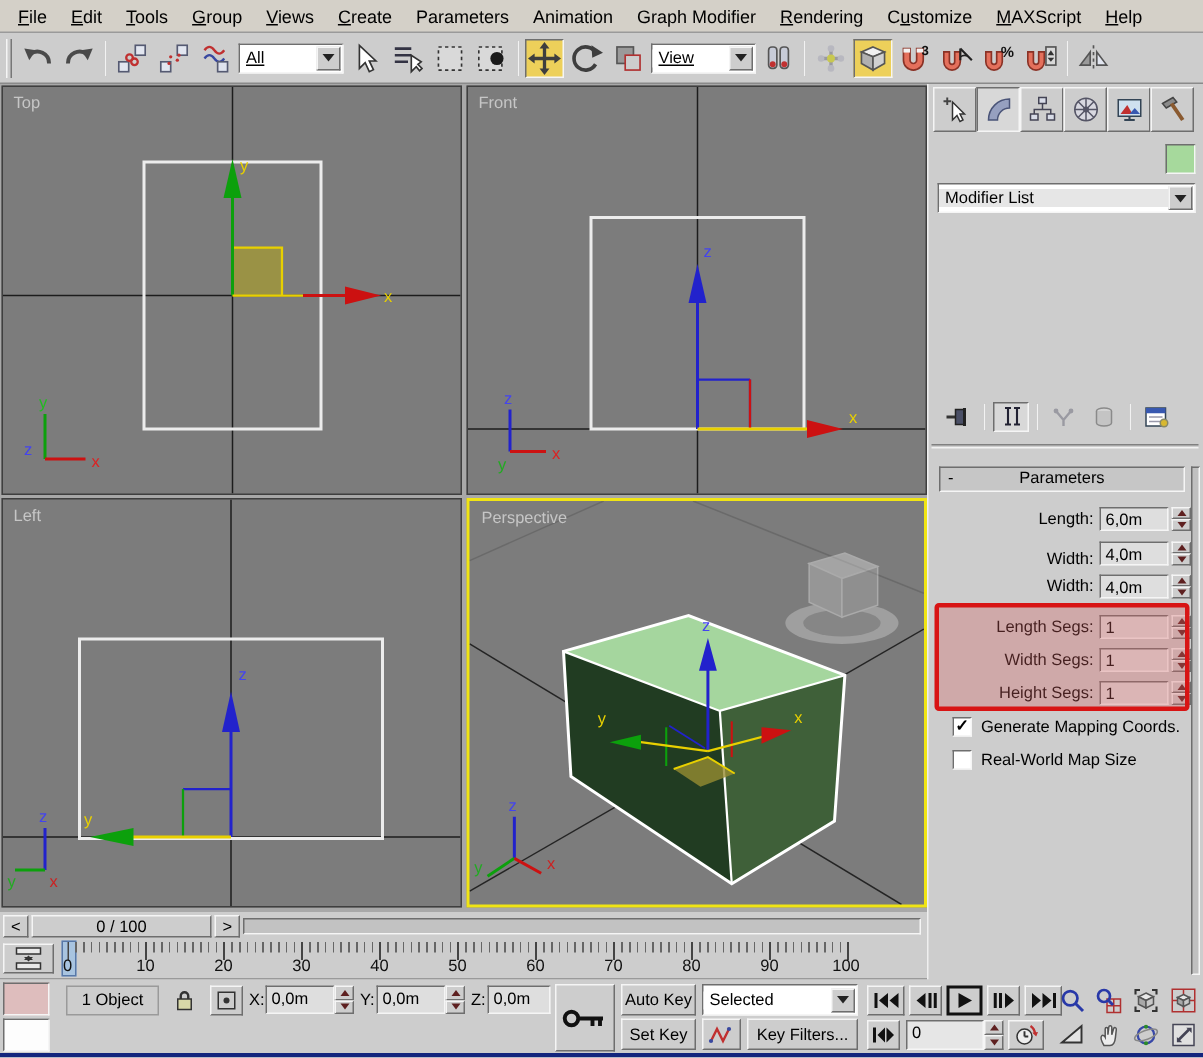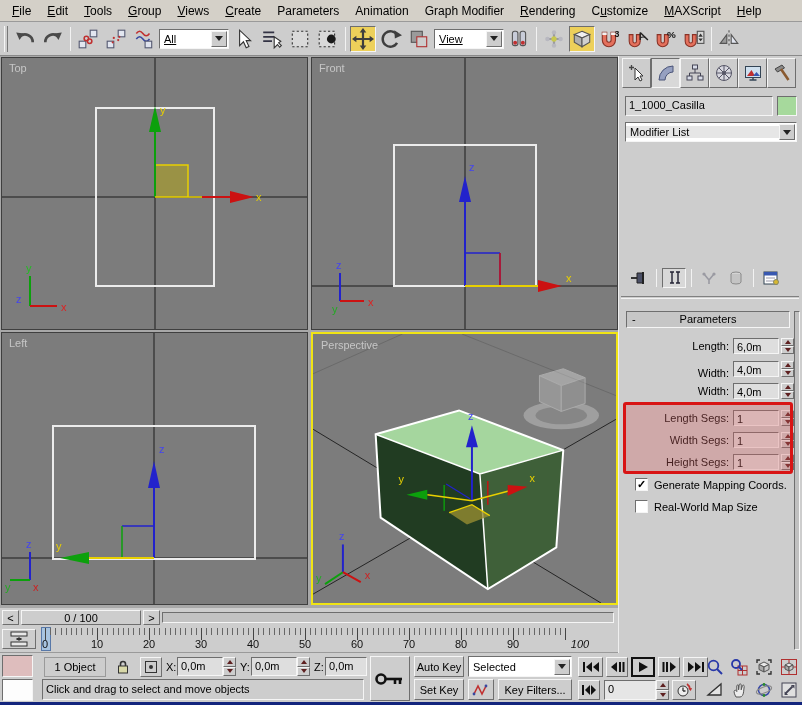--- a/index.html
+++ b/index.html
@@ -395,21 +395,21 @@
         <span class="tick-label" style="left: 45px;">0</span>
         <span class="tick-label" style="left: 97px;">10</span>
         <span class="tick-label" style="left: 149px;">20</span>
         <span class="tick-label" style="left: 201px;">30</span>
         <span class="tick-label" style="left: 253px;">40</span>
         <span class="tick-label" style="left: 305px;">50</span>
         <span class="tick-label" style="left: 357px;">60</span>
         <span class="tick-label" style="left: 409px;">70</span>
         <span class="tick-label" style="left: 461px;">80</span>
         <span class="tick-label" style="left: 513px;">90</span>
-        <span class="tick-label" style="left: 580px; font-style: italic;">100</span>
+        <span class="tick-label" style="left: 564px;">100</span>
       </div>
   </div>
 
   <div id="cmdpanel" class="abs">
     <div class="abs" style="left:3px;top:2px;display:flex;">
       <div class="tab">
         <svg width="20" height="20" viewBox="0 0 20 20">
             <path d="M2,4.5 h5 M4.5,2 v5" stroke="#444" stroke-width="1.3"></path>
             <polygon points="8,5 8,17 11,14 13,18 15,17 13,13 16,13" fill="#fff" stroke="#333"></polygon>
           </svg>
@@ -442,21 +442,20 @@
             <path d="M10,14.5 v2 M6.5,17 h7" stroke="#345" stroke-width="1.4"></path>
           </svg>
       </div>
       <div class="tab">
         <svg width="20" height="20" viewBox="0 0 20 20">
             <polygon points="3,6 10,2 12.5,5 5.5,9" fill="#8a8a8a" stroke="#444"></polygon>
             <line x1="9" y1="6" x2="16.5" y2="17" stroke="#8a5a30" stroke-width="2.6"></line>
           </svg>
       </div>
     </div>
-    <div class="field abs" style="left:6px;top:40px;width:148px;height:20px;background:#d6d6d6;">1_1000_Casilla</div>
     <div class="swatch abs" style="left:158px;top:40px;width:20px;height:20px;background:#a6d99c;"></div>
     <div class="dd abs" style="left:6px;top:66px;width:172px;height:20px;">
       <span class="dd-text" style="background:#e6e6e6;">Modifier List</span>
       <span class="dd-arrow">
           <span class="arrow-down"></span>
         </span>
     </div>
     <div class="abs" style="left:8px;top:212px;display:flex;align-items:center;gap:3px;">
       <div class="btn-label" style="width:24px;height:20px;">
         <svg width="18" height="16" viewBox="0 0 18 16">
@@ -717,17 +716,16 @@
     </div>
     <div class="btn-label abs" style="left:778px;top:26px;width:22px;height:21px;">
       <svg width="18" height="18" viewBox="0 0 18 18">
           <rect x="2" y="2" width="14" height="14" fill="#e0e0e0" stroke="#445"></rect>
           <line x1="5.5" y1="12.5" x2="12.5" y2="5.5" stroke="#445" stroke-width="1.8"></line>
           <polygon points="12.5,3 15,5.5 12.5,8" fill="#445" transform="rotate(-45 13 5.5)"></polygon>
           <polygon points="5.5,10 8,12.5 5.5,15" fill="#445" transform="rotate(135 6 12.5)"></polygon>
         </svg>
     </div>
 
-    <div class="field abs" style="left:42px;top:26px;width:322px;height:21px;background:#cdcdcd;line-height:17px;">Click and drag to select and move objects</div>
   </div>
 
   <div id="bottomedge" class="abs"></div>
 </div>
 
 </body></html>

